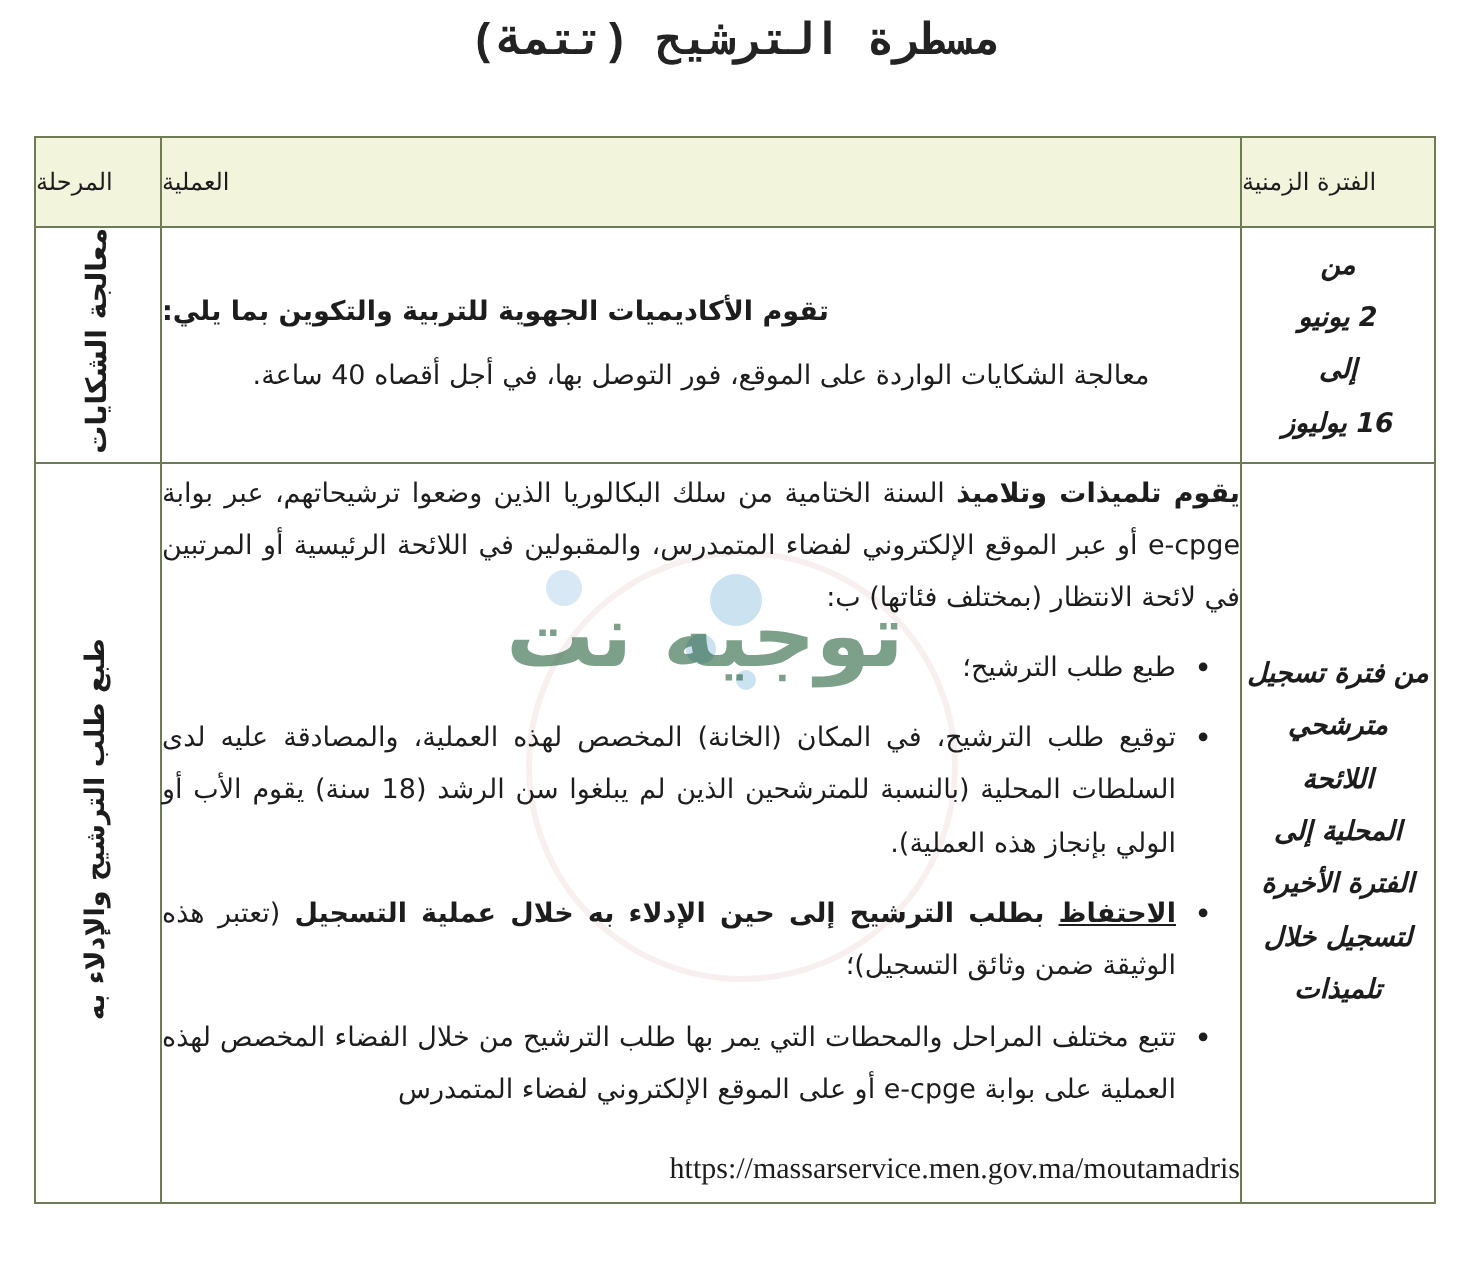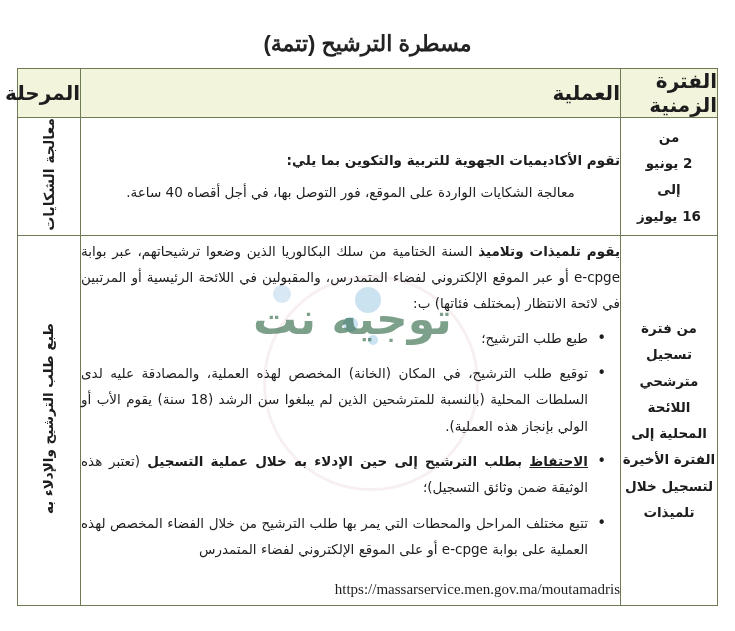--- a/index.html
+++ b/index.html
@@ -16,27 +16,26 @@
     color: #1c1c1c;
   }
 
   
   .doc-title {
     position: absolute;
     top: 8px;
     left: 0;
     width: 735px;
     text-align: center;
-    font-family: Liberation Sans, sans-serif;
+    font-family: Liberation Mono, monospace;
     font-size: 22px;
     font-weight: bold;
     color: #232323;
     letter-spacing: 0px;
     direction: rtl;
-    margin-top: 23px;
   }
 
   
   .watermark {
     position: absolute;
     top: 285px;
     left: 235px;
     width: 300px;
     height: 120px;
     pointer-events: none;
@@ -92,23 +91,23 @@
   }
   table.sched td, table.sched th {
     border: 1px solid #6f7b55;
     vertical-align: middle;
     padding: 0;
   }
   
   thead th {
     background: #f3f4dc;
     border-color: #6f7b55;
-    font-size: 20px;
-    font-weight: bold;
-    text-align: right;
+    font-size: 12px;
+    font-weight: normal;
+    text-align: left;
     height: 44px;
     color: #1d1d1d;
   }
   tbody td {
     border-color: #7d7d7d;
     background: transparent;
   }
   
   .col-stage  { width: 63px;  }
   .col-oper   { width: 540px; }
@@ -133,33 +132,33 @@
 
   
   .period-cell {
     text-align: center;
     padding: 8px 4px;
     font-size: 13.5px;
     font-weight: bold;
     line-height: 1.95;
     color: #1d1d1d;
   }
-  .period-cell .pline { display: block; }
+  .period-cell .pline { display: block; font-style: italic; }
 
   
   .oper-cell {
     padding: 10px 12px 12px 12px;
     font-size: 13.5px;
     line-height: 1.95;
     text-align: justify;
     color: #1d1d1d;
   }
   .op-lead {
     font-weight: bold;
-    text-align: right;
+    text-align: left;
     margin: 2px 0 6px 0;
   }
   .op-sub {
     text-align: center;
     margin: 0 0 2px 0;
   }
   .op-intro {
     margin: 2px 0 8px 0;
     text-align: justify;
     text-justify: inter-word;

